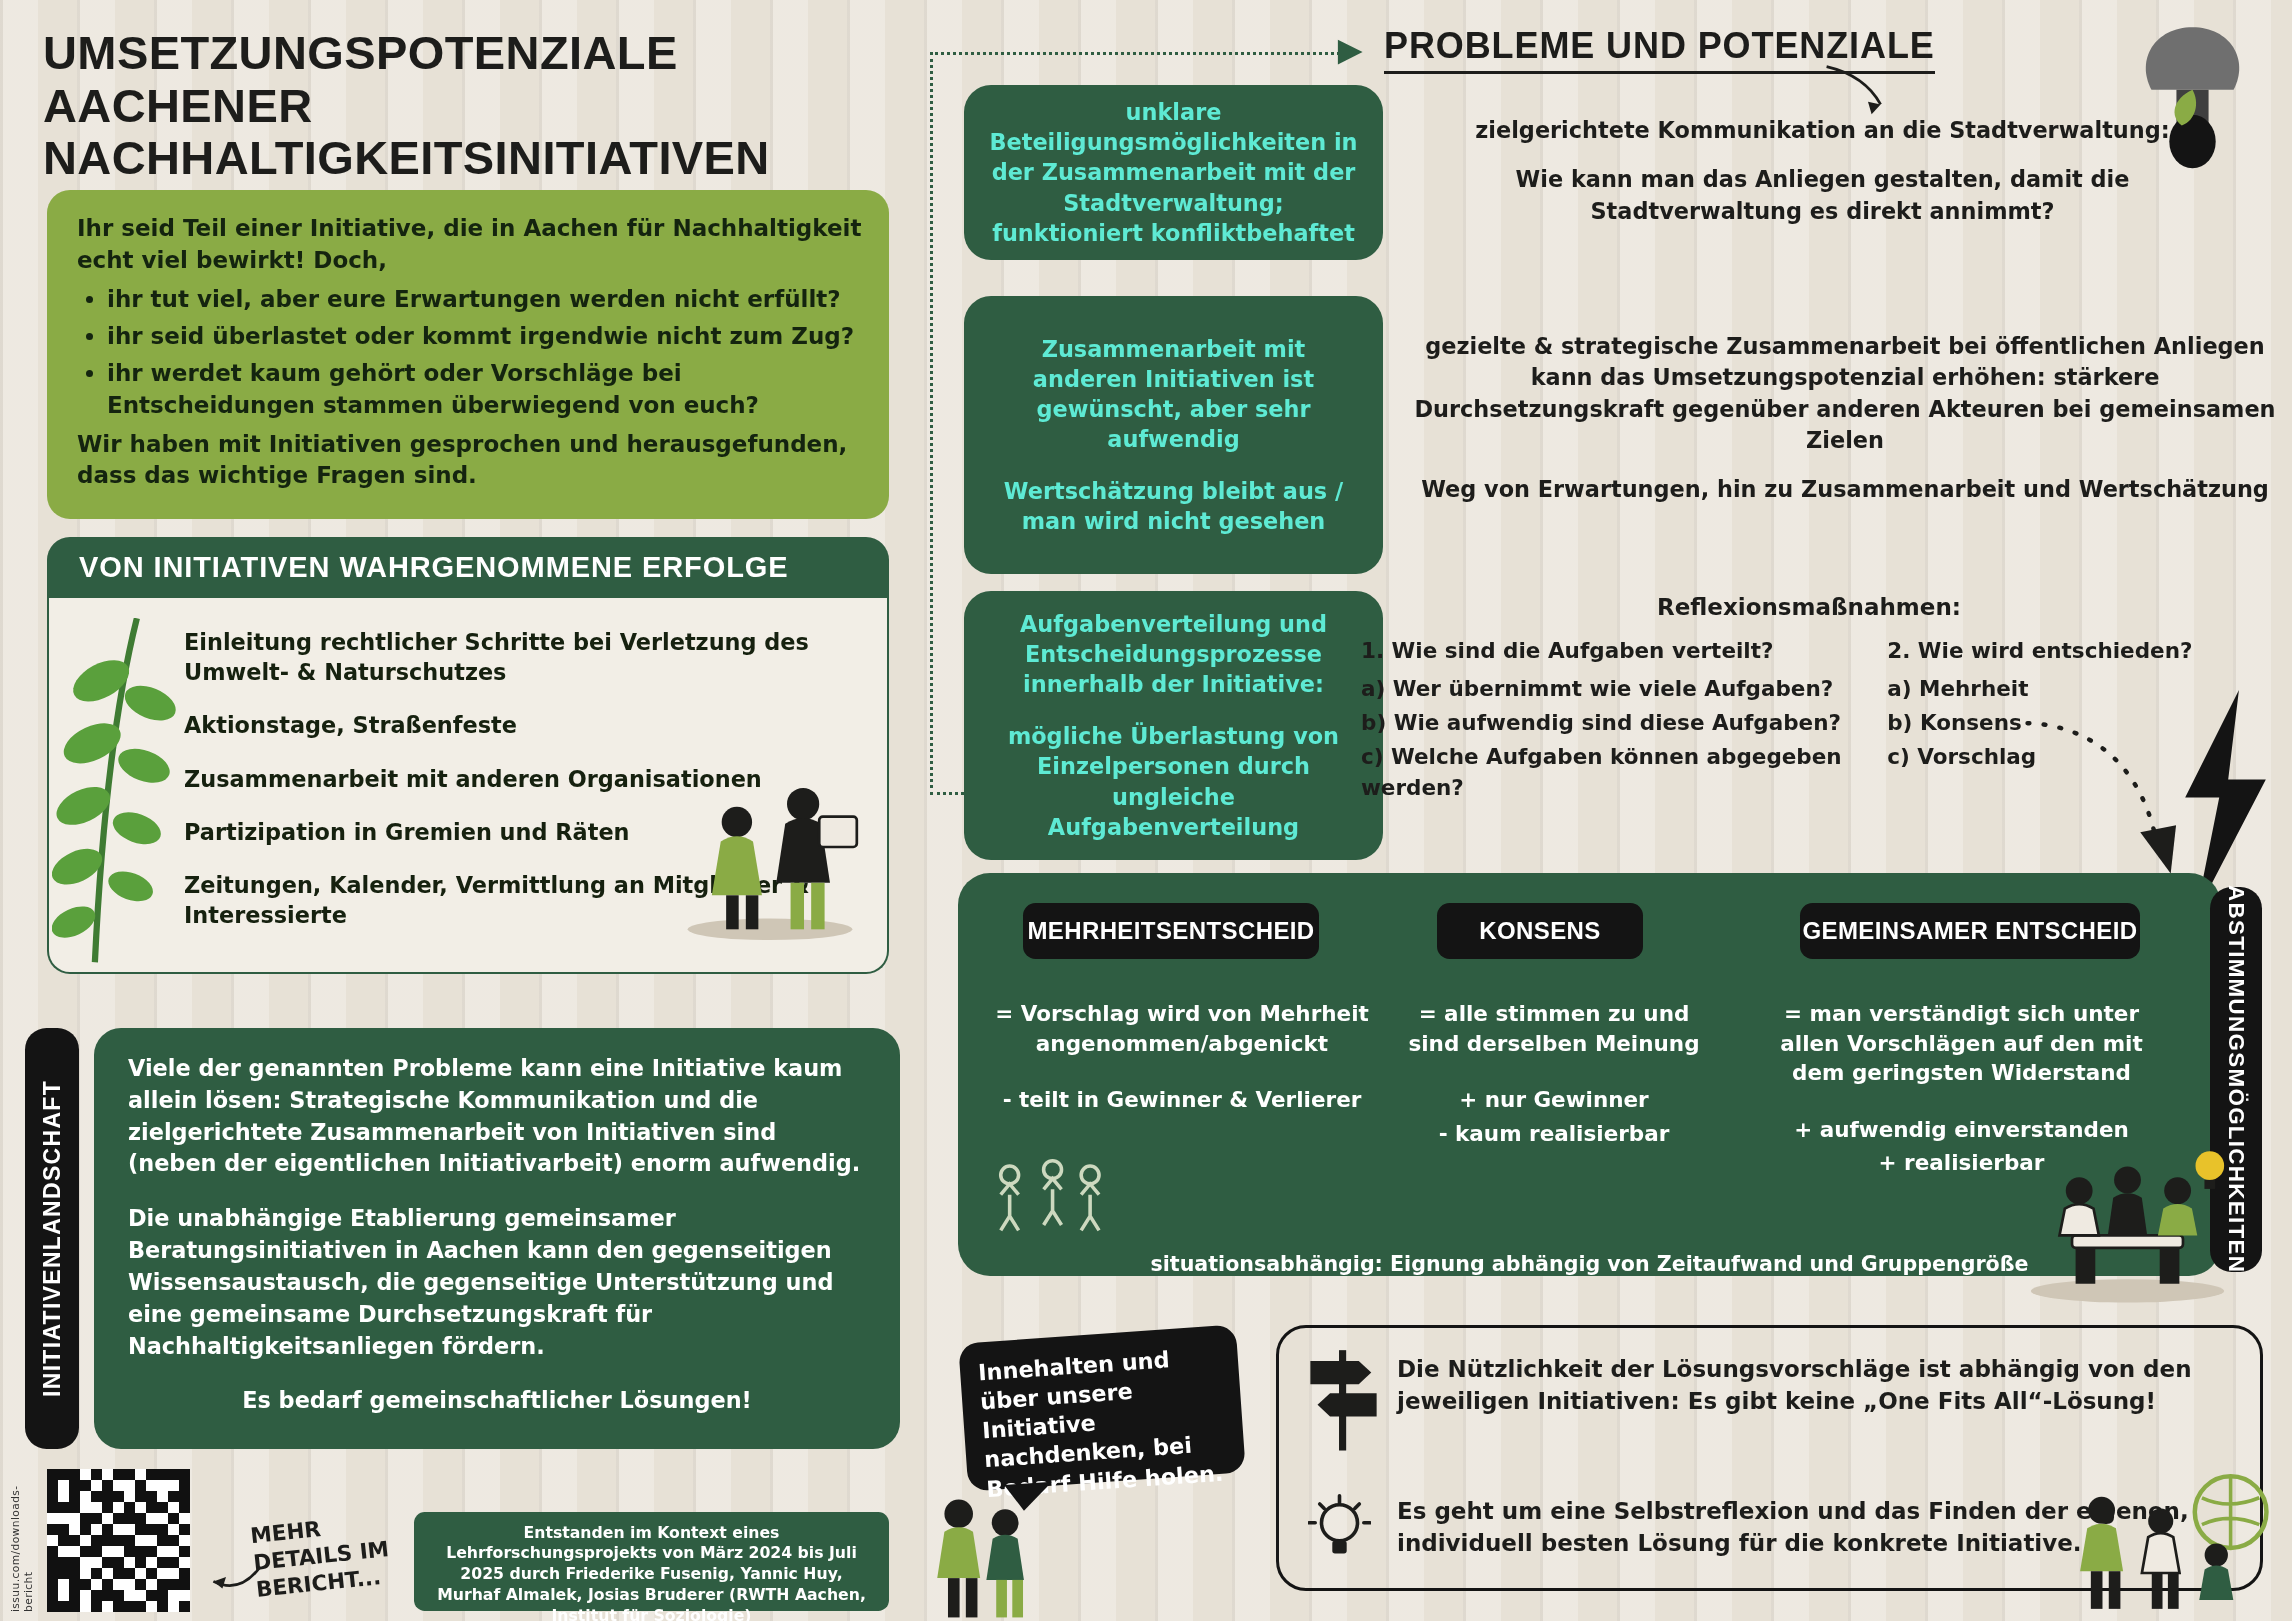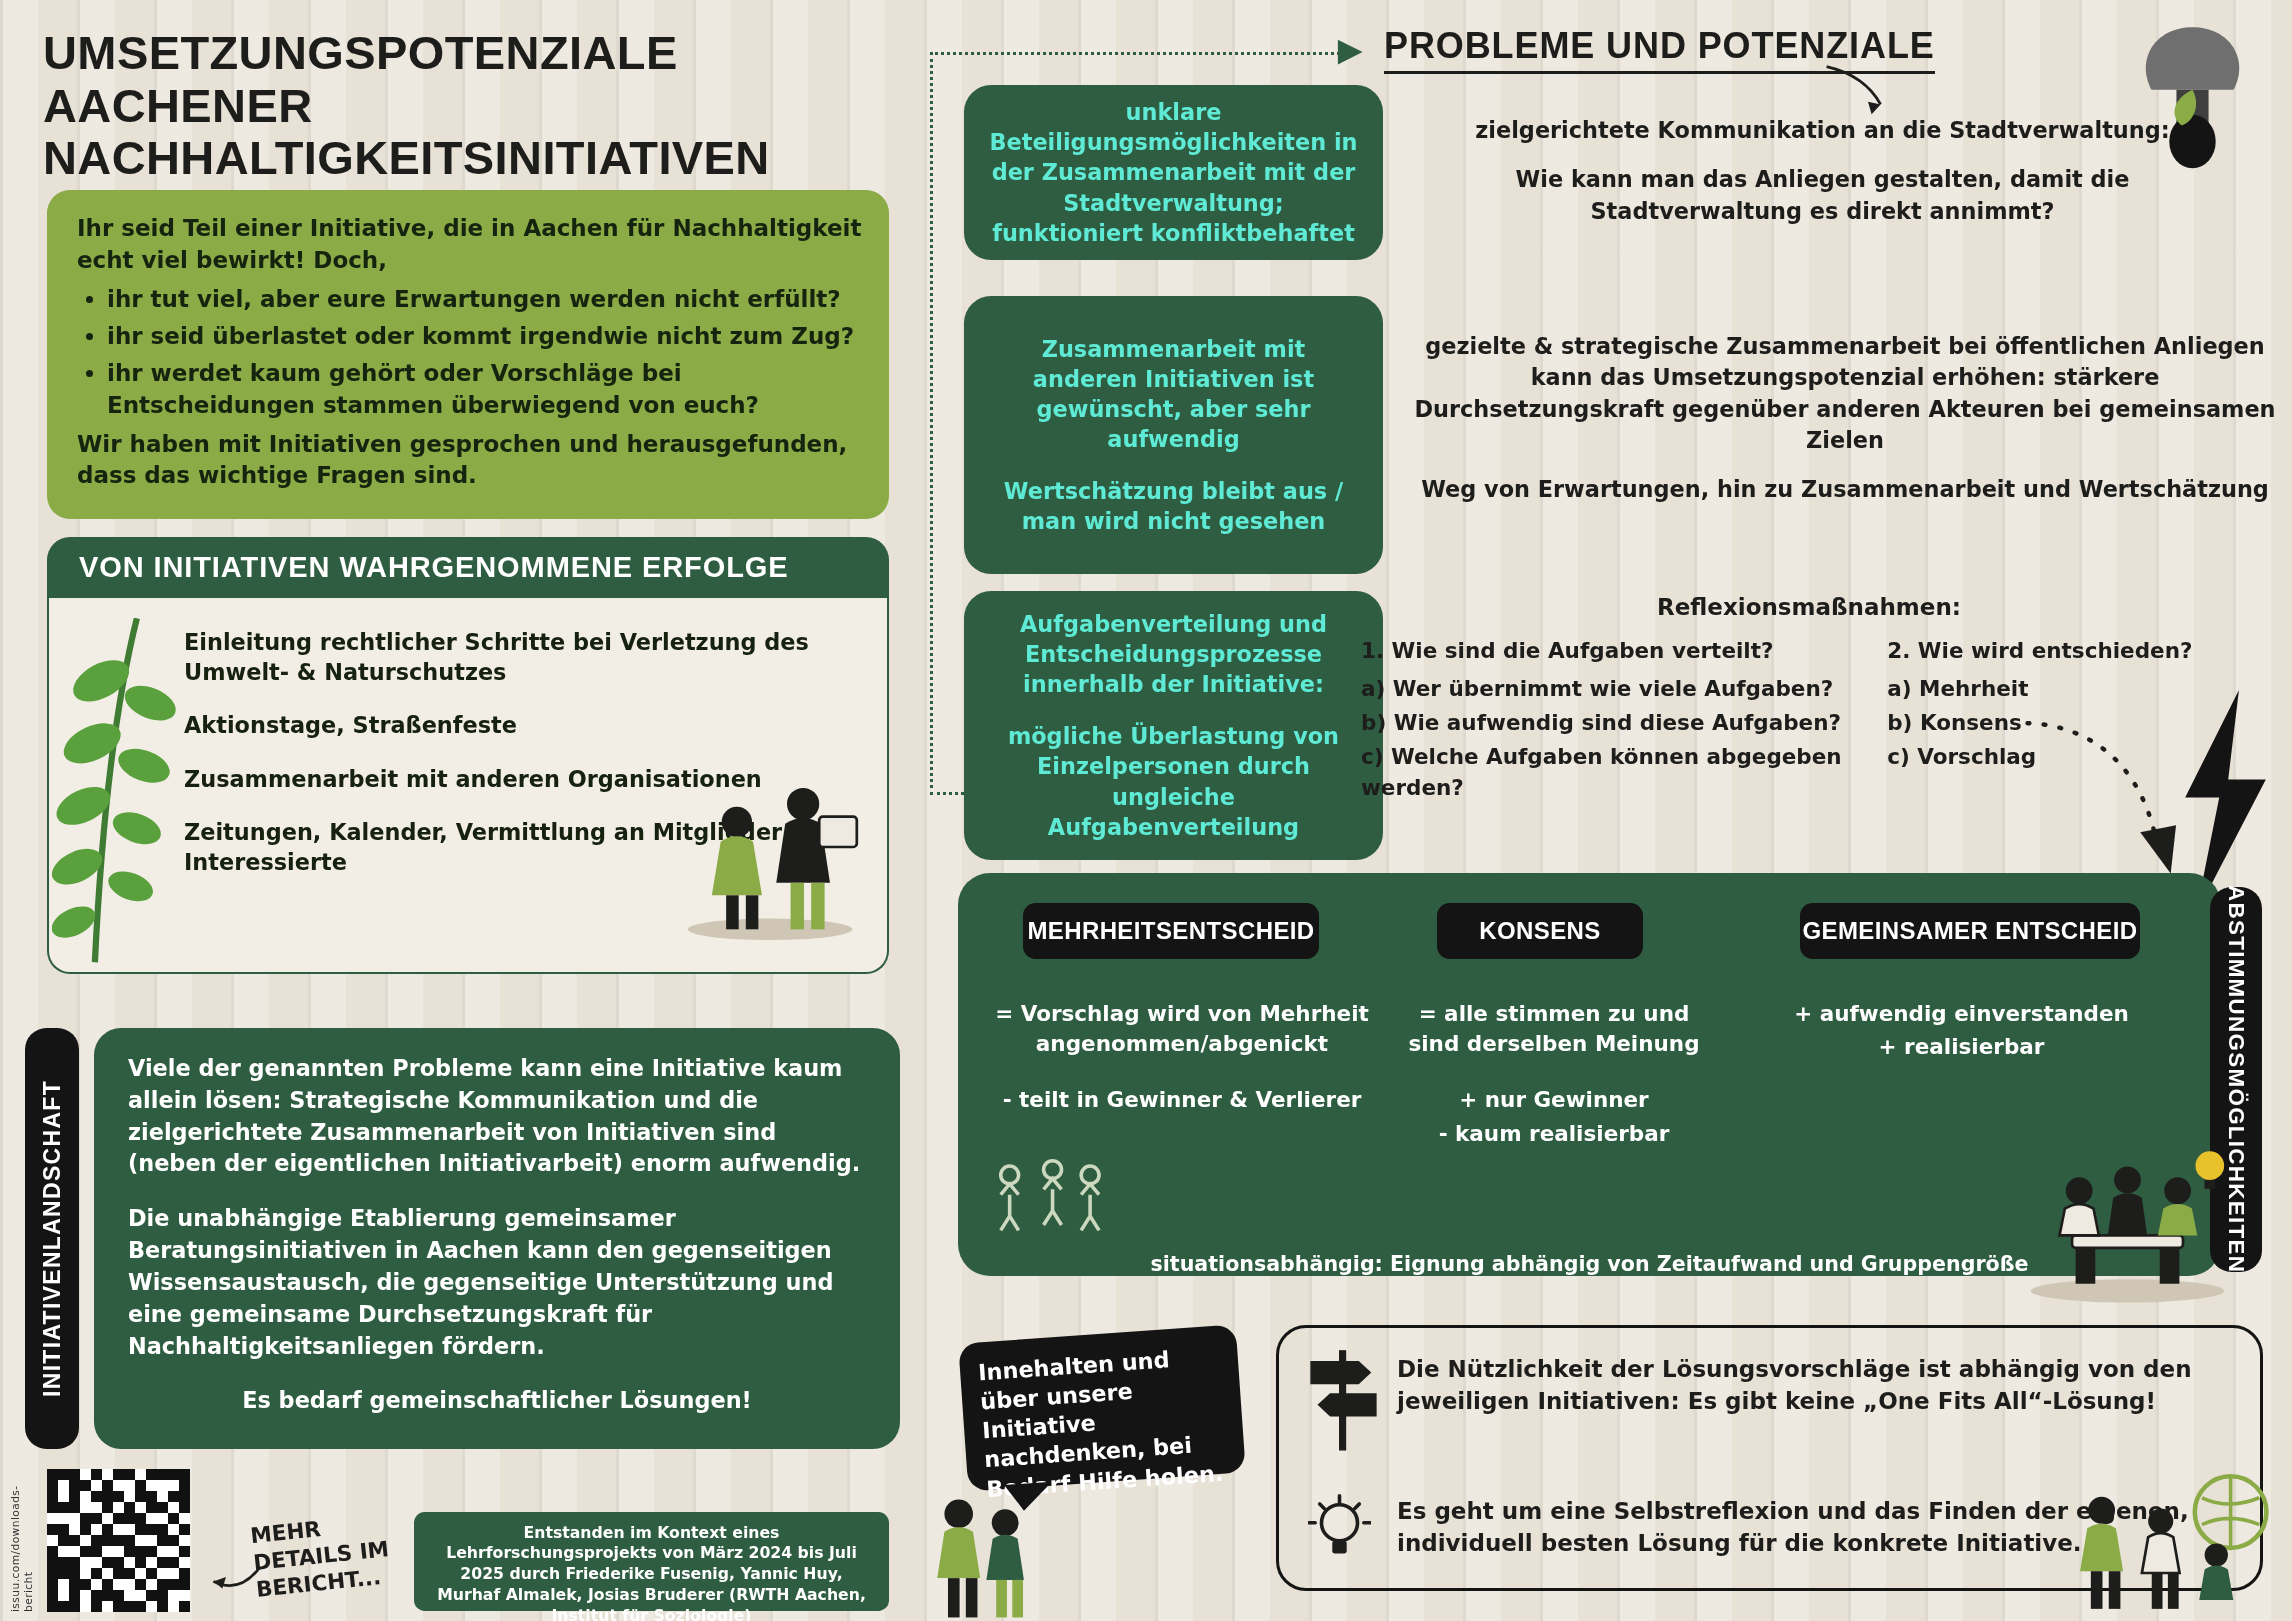--- a/index.html
+++ b/index.html
@@ -284,20 +284,21 @@
     <ellipse cx="28" cy="278" rx="30" ry="17" transform="rotate(-25 28 278)"></ellipse>
     <ellipse cx="88" cy="300" rx="26" ry="15" transform="rotate(20 88 300)"></ellipse>
     <ellipse cx="24" cy="340" rx="26" ry="15" transform="rotate(-25 24 340)"></ellipse>
   </g>
 </svg>
 
 <div id="erfolge-list" class="layer">
   <div>Einleitung rechtlicher Schritte bei Verletzung des Umwelt- &amp; Naturschutzes</div>
   <div>Aktionstage, Straßenfeste</div>
   <div>Zusammenarbeit mit anderen Organisationen</div>
+  <div>Partizipation in Gremien und Räten</div>
   <div>Zeitungen, Kalender, Vermittlung an Mitglieder &amp; Interessierte</div>
 </div>
 
 <svg class="layer" style="left:667px;top:770px;" width="206" height="179" viewBox="0 0 230 200">
   <ellipse cx="115" cy="178" rx="92" ry="12" fill="#cfc6b6"></ellipse>
   <g>
     <circle cx="78" cy="58" r="17" fill="#1d1d1b"></circle>
     <path d="M60 80 q18 -12 36 0 l10 60 h-56 z" fill="#8aab45"></path>
     <rect x="66" y="140" width="14" height="38" fill="#1d1d1b"></rect>
     <rect x="88" y="140" width="14" height="38" fill="#1d1d1b"></rect>
@@ -612,20 +613,21 @@
 <div class="vote-col layer" style="left:985px;top:999px;width:394px;">
   <p>= Vorschlag wird von Mehrheit angenommen/abgenickt</p>
   <p>- teilt in Gewinner &amp; Verlierer</p>
 </div>
 <div class="vote-col layer" style="left:1406px;top:999px;width:296px;">
   <p>= alle stimmen zu und sind derselben Meinung</p>
   <p style="margin-bottom:3.6px;">+ nur Gewinner</p>
   <p>- kaum realisierbar</p>
 </div>
 <div class="vote-col layer" style="left:1769px;top:999px;width:385px;">
+  <p>= man verständigt sich unter allen Vorschlägen auf den mit dem geringsten Widerstand</p>
   <p style="margin-bottom:3.6px;">+ aufwendig einverstanden</p>
   <p>+ realisierbar</p>
 </div>
 <div id="vote-foot" class="layer">
   <span>situationsabhängig: Eignung abhängig von Zeitaufwand und Gruppengröße</span>
 </div>
 
 <svg class="layer" style="left:990px;top:1155px;" width="143" height="99" viewBox="0 0 160 110">
   <g stroke="#cdd9bf" stroke-width="4" fill="none">
     <circle cx="22" cy="22" r="10"></circle>

